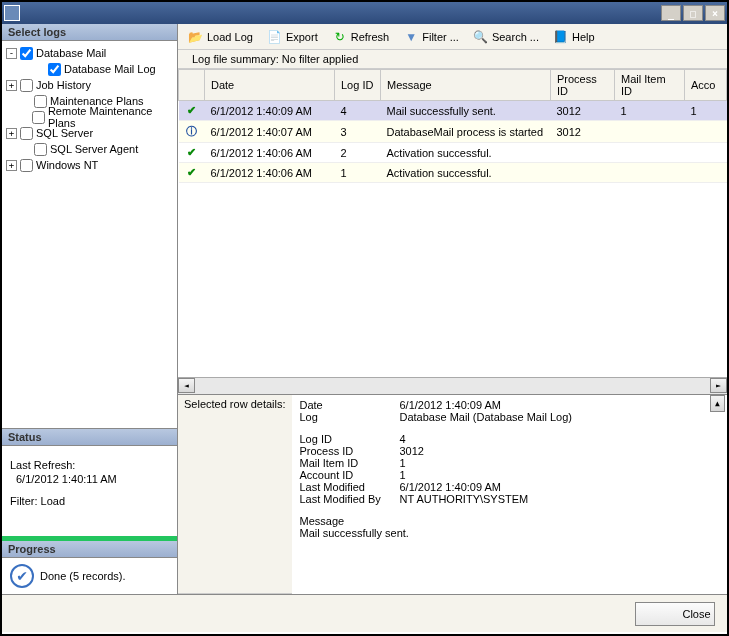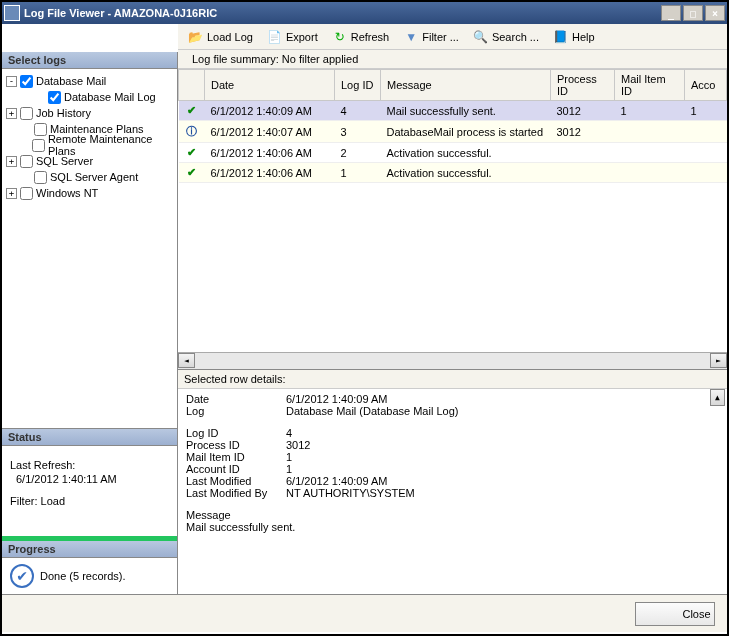--- a/index.html
+++ b/index.html
@@ -2,21 +2,21 @@
 <html><head>
 <meta charset="utf-8">
 <style>
 * { box-sizing: border-box; margin: 0; padding: 0; font-family: Tahoma, sans-serif; font-size: 11px; }
 body { width: 729px; height: 636px; background: #fff; overflow: hidden; border: 2px solid #000; }
 .titlebar { height: 22px; background: linear-gradient(#4a6a9c, #2d4a7a); color: #fff; display: flex; align-items: center; padding: 0 2px; font-weight: bold; }
 .titlebar .icon { width: 16px; height: 16px; background: #6a8ab8; margin-right: 4px; border: 1px solid #fff; }
 .winbtns { margin-left: auto; display: flex; gap: 2px; }
 .winbtn { width: 20px; height: 16px; background: #d4d0c8; border: 1px solid #888; display: flex; align-items: center; justify-content: center; font-family: monospace; font-size: 10px; cursor: pointer; }
 .content { display: flex; height: 570px; }
-.left { width: 176px; display: flex; flex-direction: column; border-right: 1px solid #888; margin-top: 28px; }
+.left { width: 176px; display: flex; flex-direction: column; border-right: 1px solid #888; }
 .panel-header { background: linear-gradient(#b8c8e0, #9cb0d0); padding: 2px 6px; font-weight: bold; color: #333; border-bottom: 1px solid #888; }
 .tree { flex: 1; padding: 4px; background: #fff; overflow: auto; }
 .tree-node { display: flex; align-items: center; padding: 1px 0; height: 16px; }
 .tree-toggle { width: 11px; height: 11px; border: 1px solid #888; display: flex; align-items: center; justify-content: center; font-size: 9px; line-height: 1; margin-right: 3px; cursor: pointer; font-family: monospace; }
 .tree-spacer { width: 14px; display: inline-block; }
 .tree-checkbox { width: 13px; height: 13px; margin-right: 3px; }
 .status-panel { height: 108px; border-top: 1px solid #888; }
 .status-body { padding: 11px 8px; background: #fff; }
 .status-body div { margin: 2px 0; }
 .filter-link { color: #0020d0; text-decoration: underline; cursor: pointer; margin-left: 4px; }
@@ -35,36 +35,35 @@
 .grid th:first-child { width: 26px; }
 .grid td { border-bottom: 1px solid #eee; padding: 3px 6px; height: 20px; }
 .grid tr.selected td { background: #d8d8f0; }
 .grid tr.altrow td { background: #fffff0; }
 .status-icon { text-align: center; }
 .check-green { color: #0a8a0a; font-weight: bold; }
 .info-blue { color: #2050a0; font-weight: bold; }
 .hscroll { height: 17px; background: #e8e8e8; border-top: 1px solid #aaa; display: flex; }
 .scroll-btn { width: 17px; height: 15px; background: linear-gradient(#f4f4f4,#d8d8d8); border: 1px solid #888; display: flex; align-items: center; justify-content: center; font-size: 8px; cursor: pointer; font-family: monospace; }
 .scroll-track { flex: 1; }
-.details-panel { height: 225px; border-top: 1px solid #888; display: flex; flex-direction: column; }
+.details-panel { height: 200px; border-top: 1px solid #888; display: flex; }
 .details-header { background: #f5f3ec; padding: 3px 6px; border-bottom: 1px solid #ccc; }
 .details-body { flex: 1; padding: 4px 8px; background: #fff; overflow-y: scroll; position: relative; }
 .details-row { display: flex; }
 .details-label { width: 100px; }
 .footer { height: 38px; border-top: 1px solid #888; display: flex; align-items: center; justify-content: flex-end; padding: 0 12px; background: #f5f3ec; }
 .close-btn { width: 80px; height: 24px; background: linear-gradient(#fcfcfc,#e8e8e8); border: 1px solid #888; cursor: pointer; padding-left: 43px; }
 .vscroll-dummy { position: absolute; right: 0; top: 0; width: 17px; }
 .vscroll-btn { width: 15px; height: 17px; background: linear-gradient(#f4f4f4,#d8d8d8); border: 1px solid #888; display: flex; align-items: center; justify-content: center; font-size: 8px; font-family: monospace; }
 </style>
 </head>
 <body>
 
 <div class="titlebar">
   <div class="icon"></div>
-  <span>Log File Viewer - AMAZONA-0J16RIC</span>
   <div class="winbtns">
     <div class="winbtn">_</div>
     <div class="winbtn">□</div>
     <div class="winbtn">×</div>
   </div>
 </div>
 
 <div class="content">
   <div class="left">
     <div class="panel-header">Select logs</div>

